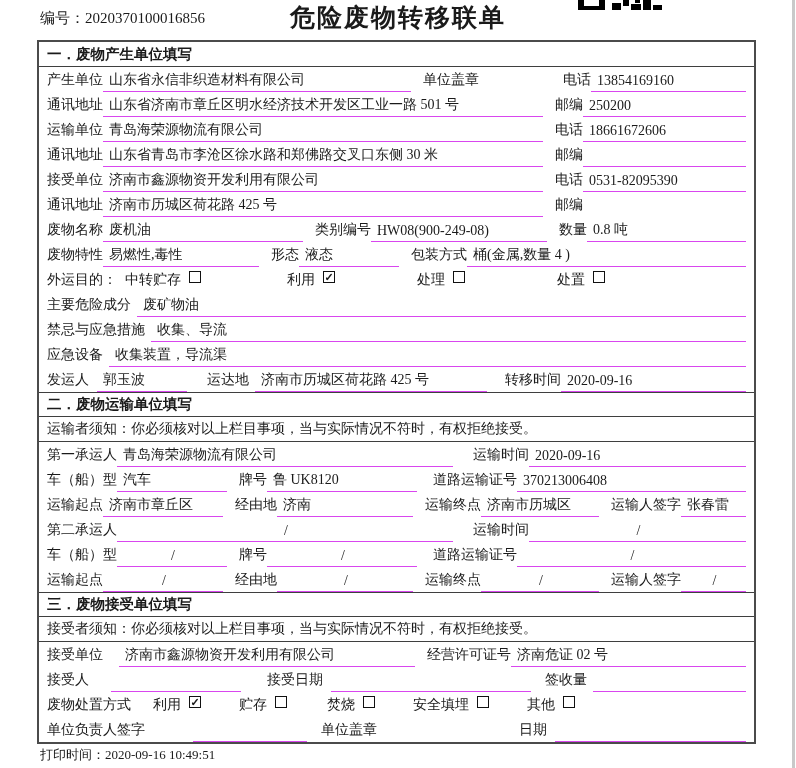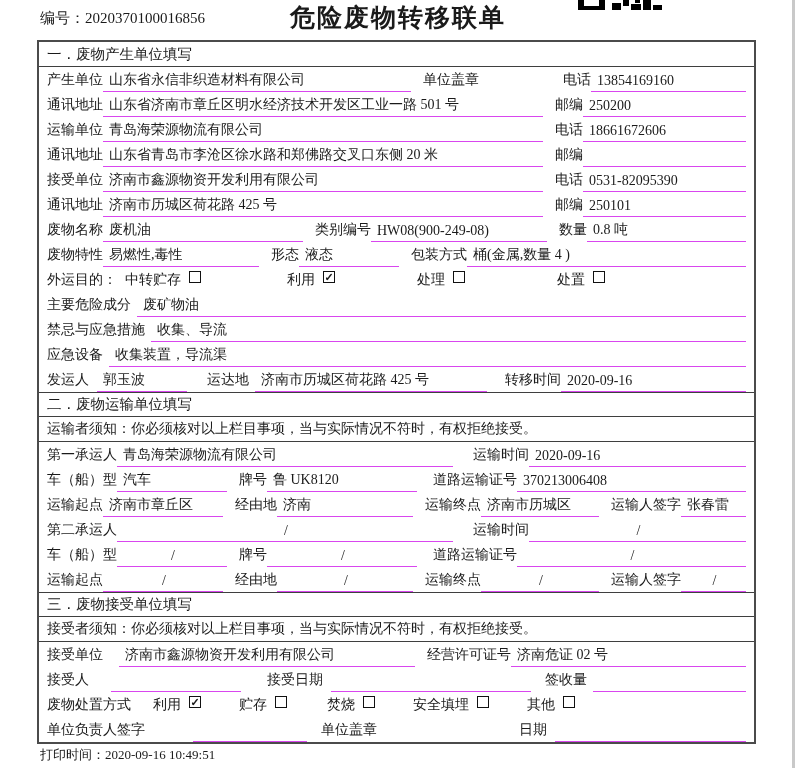--- a/index.html
+++ b/index.html
@@ -15,21 +15,21 @@
   .qr{position:absolute;left:578px;top:0;}
   .edge-line{position:absolute;left:792px;top:0;width:3px;height:768px;background:#c9c9c9;}
 
   .formtable{
     position:absolute;left:37px;top:40px;width:719px;box-sizing:border-box;
     border:2px solid #4b4b4b;background:#fff;
   }
   .row{display:flex;align-items:flex-end;height:25px;padding:0 8px;
     box-sizing:border-box;font-size:14px;overflow:hidden;}
   .sec-h{height:25px;display:flex;align-items:center;padding:0 8px;
-    font-size:14.5px;font-weight:normal;box-sizing:border-box;
+    font-size:14.5px;font-weight:bold;box-sizing:border-box;
     border-bottom:1.5px solid #3f3f3f;}
   .bt{border-top:1.5px solid #3f3f3f;}
   .bb{border-bottom:1.5px solid #3f3f3f;}
   .lbl{white-space:nowrap;padding-bottom:3px;flex:0 0 auto;}
   .ml{margin-left:12px;}
   .fill{border-bottom:1px solid #d946ef;padding:0 4px 2px 6px;
     white-space:nowrap;overflow:hidden;min-width:0;margin-top:25px;}
   .grow{flex:1 1 20px;font-family:Liberation Serif, serif;}
   .c{text-align:center;}
   .sp{flex:0 0 auto;}
@@ -81,37 +81,36 @@
 
   <div class="row">
     <span class="lbl">运输单位</span>
     <span class="fill" style="flex:0 1 430px">青岛海荣源物流有限公司</span>
     <span class="lbl ml">电话</span>
     <span class="fill grow">18661672606</span>
   </div>
 
   <div class="row">
     <span class="lbl">通讯地址</span>
-    <span class="fill" style="flex:0 1 430px">山东省青岛市李沧区徐水路和郑佛路交叉口东侧 20 米</span>
+    <span class="fill" style="flex:0 1 430px">山东省青岛市李沧区徐水路和郑佛路交叉口东侧 30 米</span>
     <span class="lbl ml">邮编</span>
     <span class="fill grow"></span>
   </div>
 
   <div class="row">
     <span class="lbl">接受单位</span>
     <span class="fill" style="flex:0 1 430px">济南市鑫源物资开发利用有限公司</span>
     <span class="lbl ml">电话</span>
     <span class="fill grow">0531-82095390</span>
   </div>
 
   <div class="row">
     <span class="lbl">通讯地址</span>
     <span class="fill" style="flex:0 1 430px">济南市历城区荷花路 425 号</span>
     <span class="lbl ml">邮编</span>
-    <span class="fill grow">250101</span>
   </div>
 
   <div class="row">
     <span class="lbl">废物名称</span>
     <span class="fill" style="flex:0 1 190px">废机油</span>
     <span class="lbl ml">类别编号</span>
     <span class="fill" style="flex:0 1 166px">HW08(900-249-08)</span>
     <span class="lbl ml">数量</span>
     <span class="fill grow">0.8 吨</span>
   </div>

